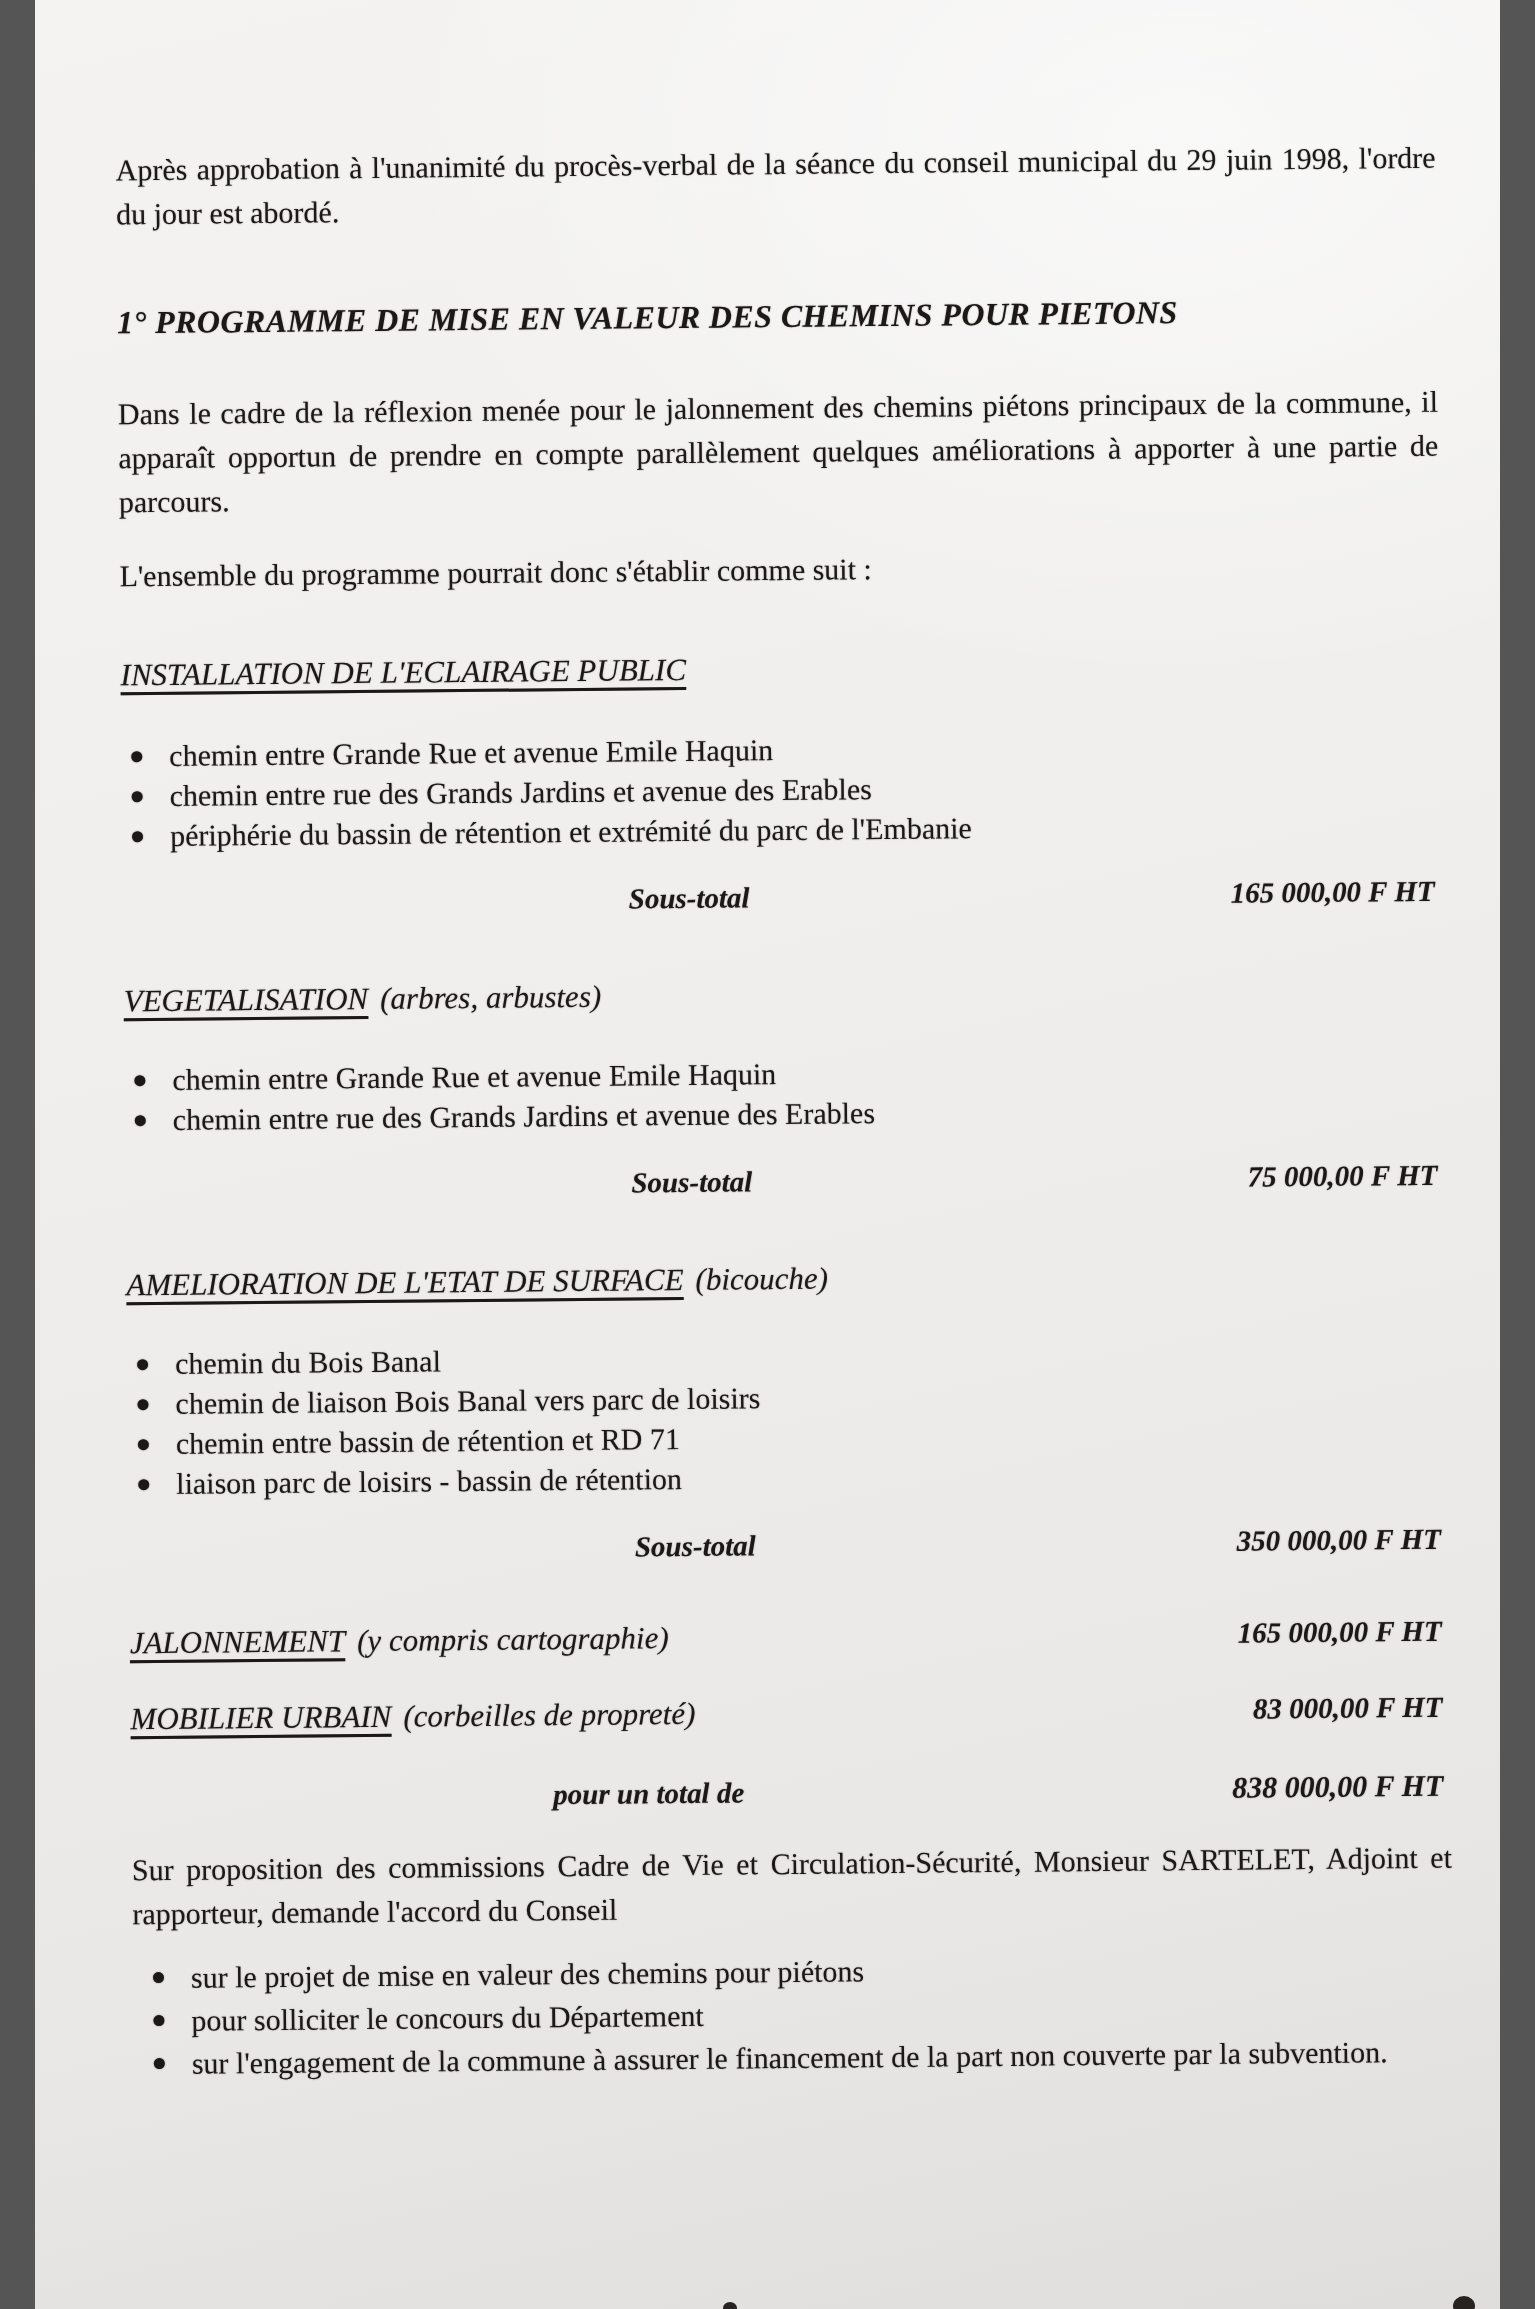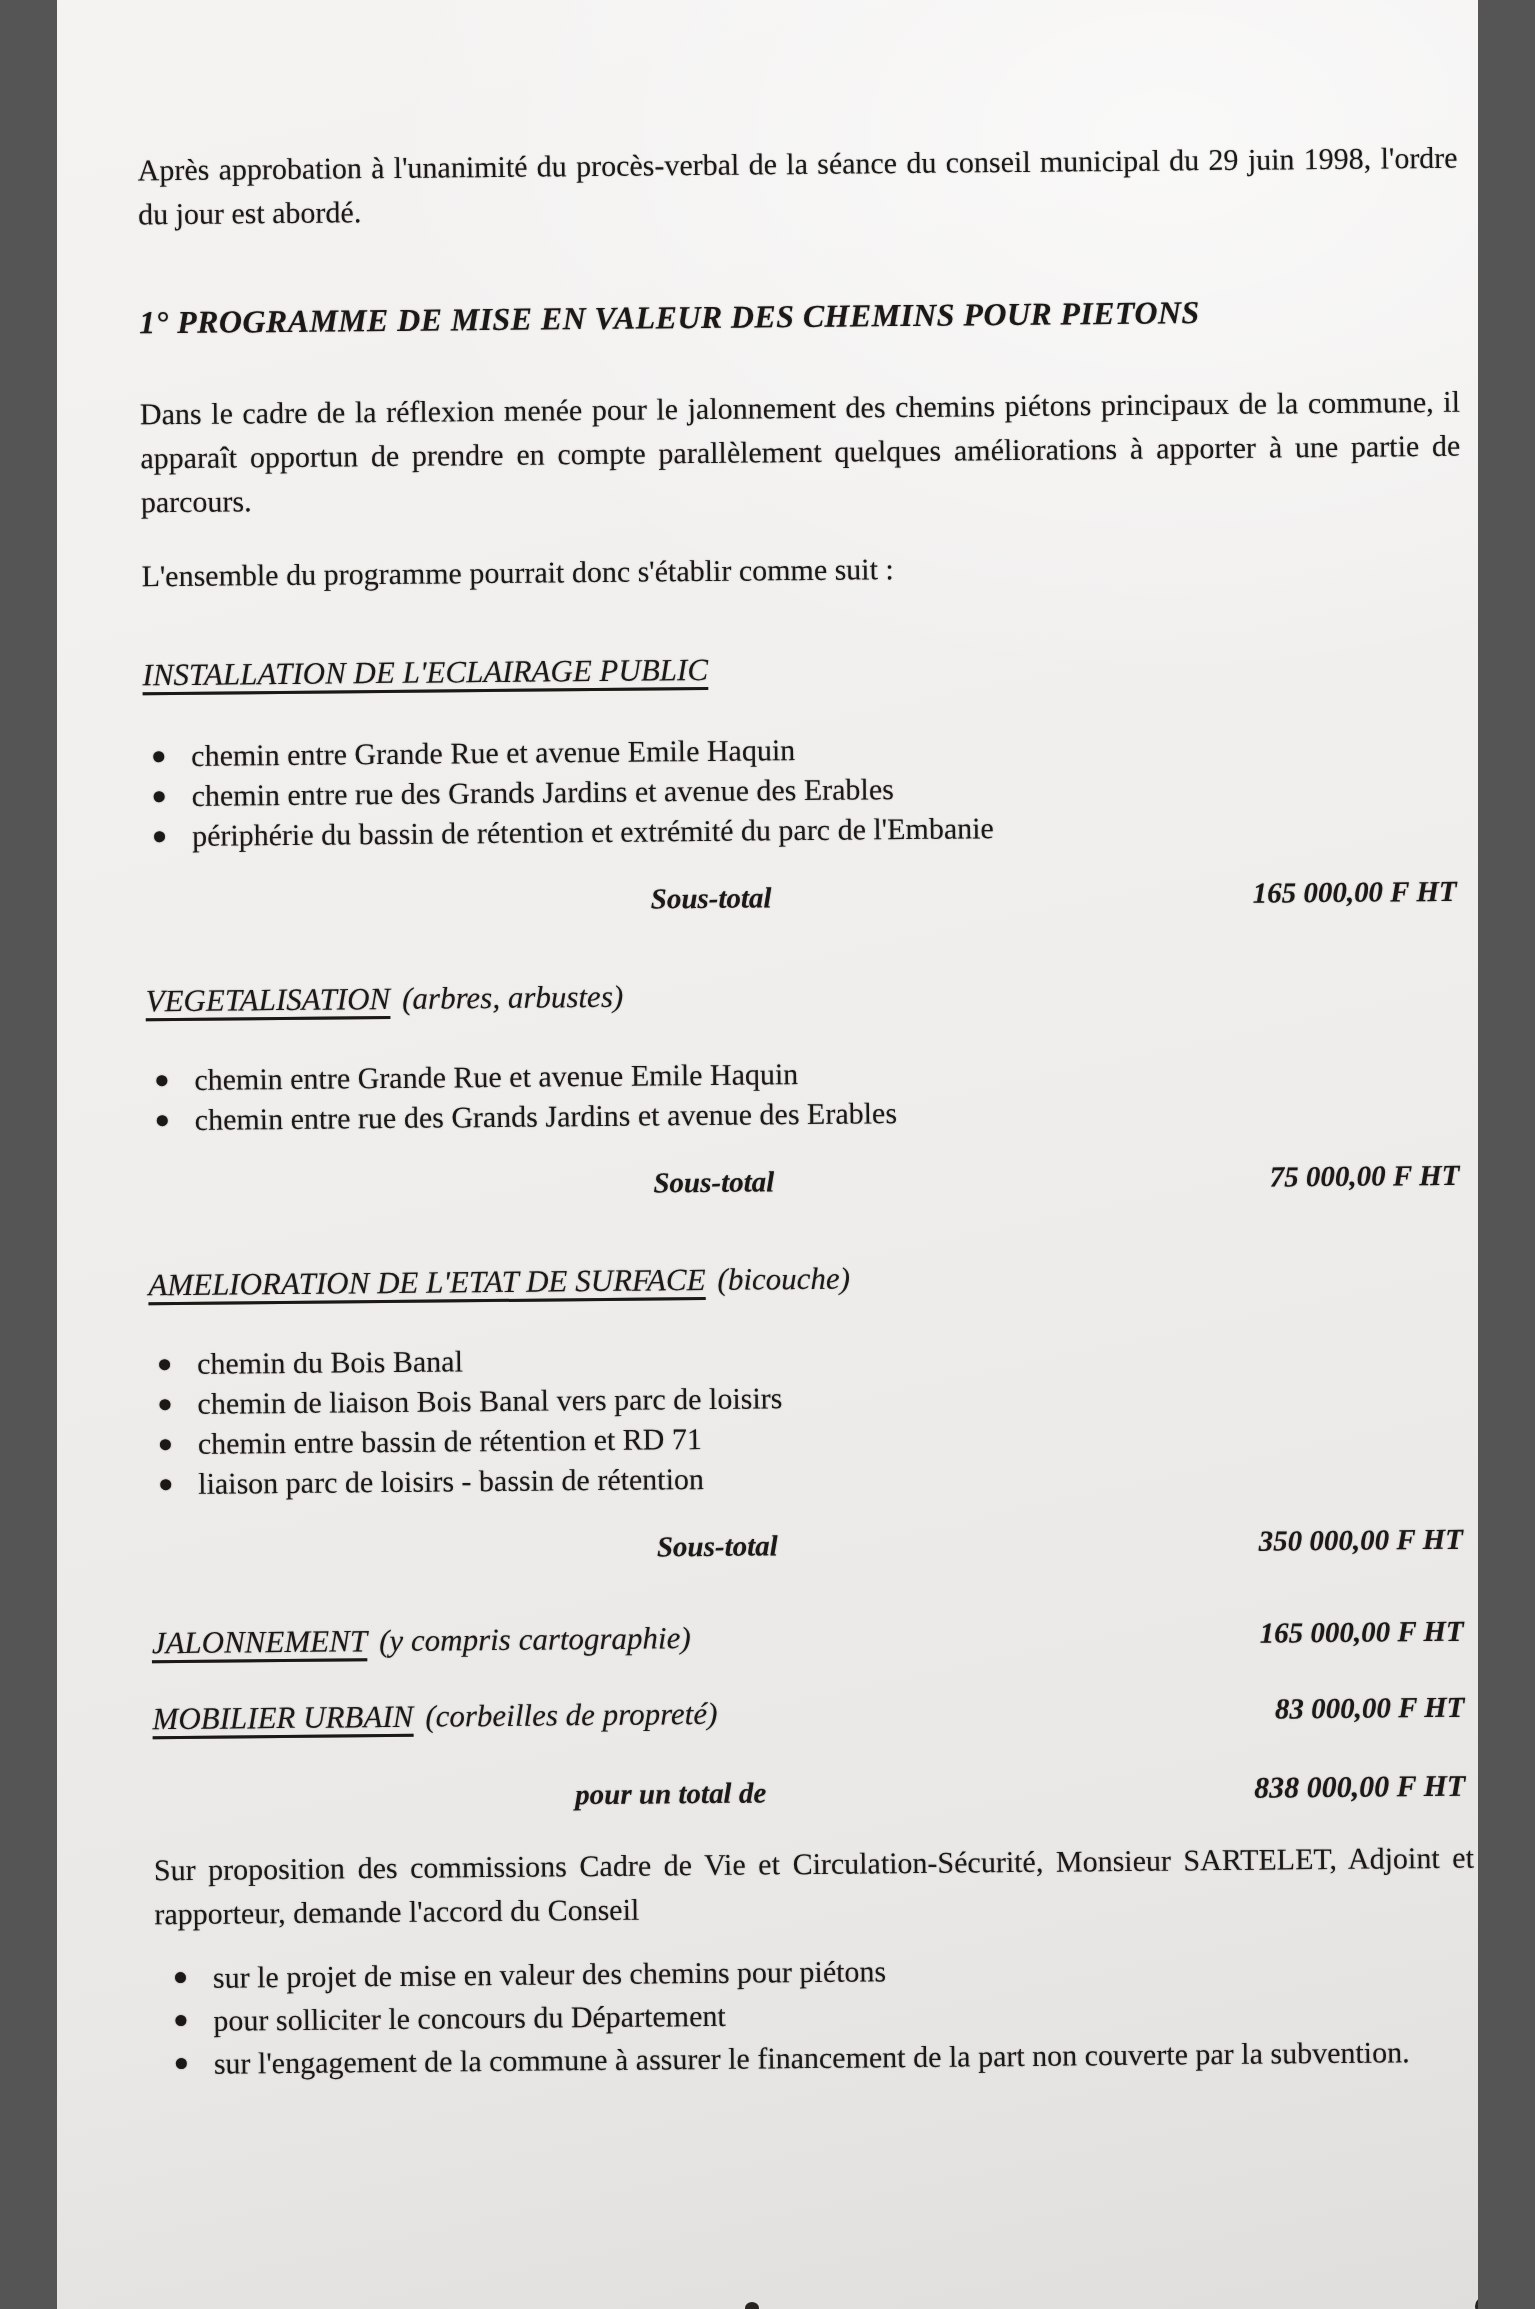--- a/index.html
+++ b/index.html
@@ -7,20 +7,21 @@
   .page{
     position:relative;
     width:1421px;height:2309px;
     margin:0 auto;
     overflow:hidden;
     background:
       radial-gradient(ellipse 1300px 900px at 78% 6%, rgba(255,255,255,0.55), rgba(255,255,255,0) 62%),
       linear-gradient(168deg,#f4f3f2 0%,#efeeec 45%,#e9e8e6 78%,#dfdedc 100%);
     font-family:"Liberation Serif","DejaVu Serif",serif;
     color:#1b1815;
+    padding-left:44px;
   }
   .content{
     position:absolute;
     left:90px;top:142px;width:1320px;
     transform:rotate(-0.55deg);
     transform-origin:660px 1000px;
     font-size:30px;
     line-height:44px;
     text-shadow:0 0 1.5px rgba(30,26,22,0.45);
   }

